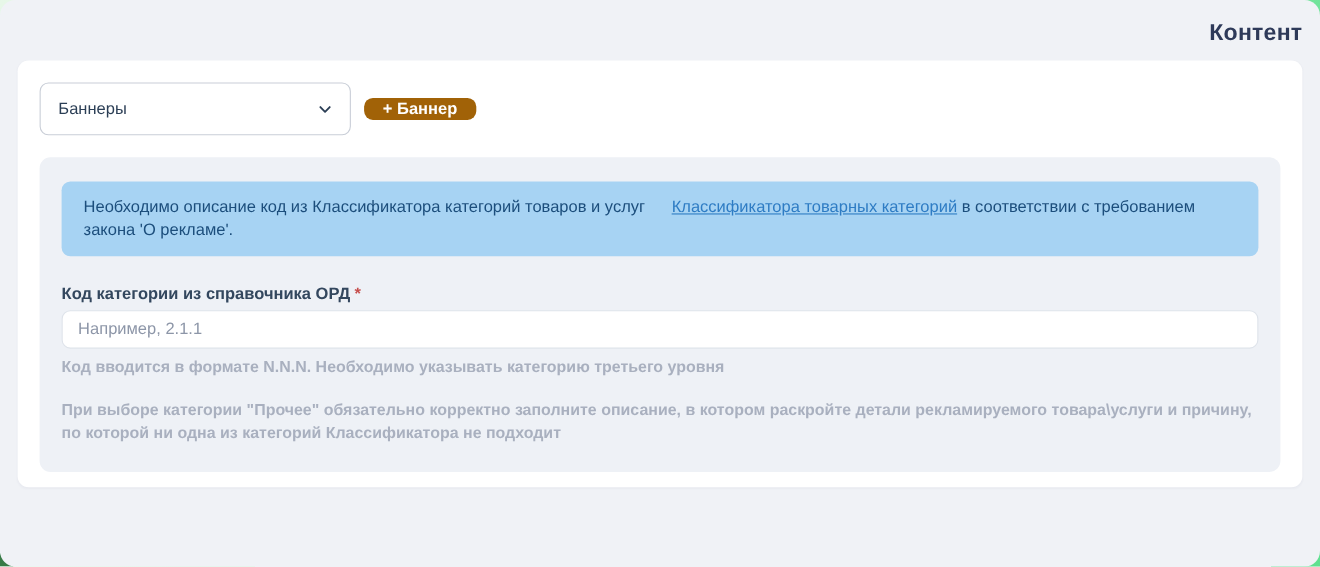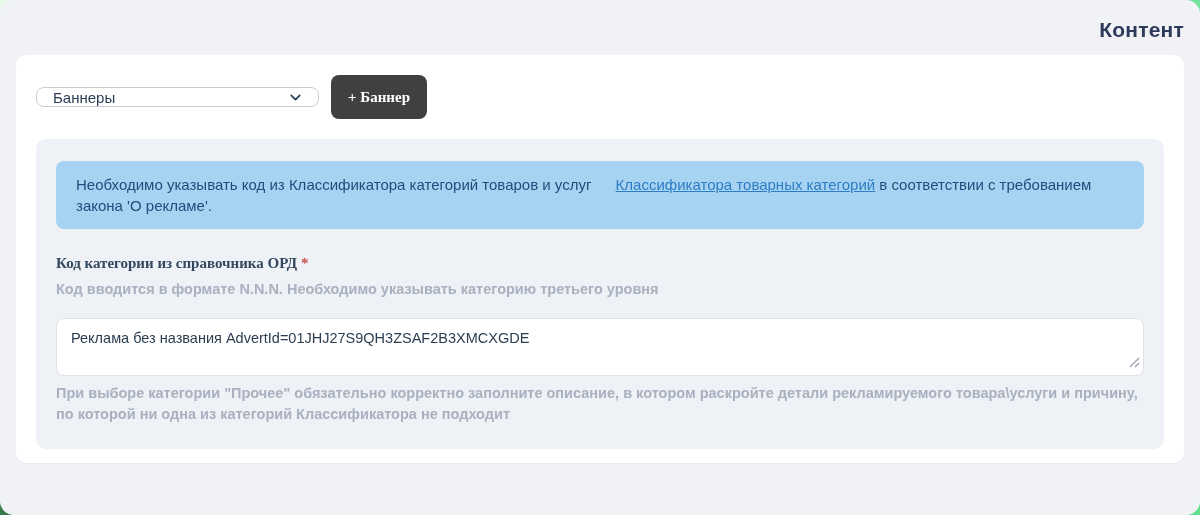--- a/index.html
+++ b/index.html
@@ -30,38 +30,38 @@
     text-align: right;
   }
   .card {
     background: #ffffff;
     border-radius: 10px;
     padding: 20px 20px 14px 20px;
     box-shadow: 0 1px 2px rgba(40,60,90,0.04);
   }
   .toolbar { display: flex; align-items: center; gap: 12px; margin-bottom: 20px; }
   .select {
-    width: 283px; height: 20px;
+    width: 283px; height: 48px;
     background: #ffffff;
     border: 1px solid #c9ced7;
     border-radius: 8px;
     display: flex; align-items: center; justify-content: space-between;
     padding: 0 14px 0 16px;
     cursor: pointer;
     color: #2b3e55;
     font-size: 15px;
   }
   .select .chev { display: flex; align-items: center; }
   .btn-primary {
-    height: 44px;
-    background: #404040;
+    height: 20px;
+    background: #a16207;
     color: #ffffff;
     border: none;
     border-radius: 8px;
-    font-family: Liberation Serif, serif;
+    font-family: Liberation Sans, sans-serif;
     font-size: 15px;
     font-weight: bold;
     padding: 0 17px;
     cursor: pointer;
   }
   .panel {
     background: #eef1f6;
     border-radius: 10px;
     padding: 22px 20px 24px 20px;
   }
@@ -80,21 +80,20 @@
     cursor: pointer;
     margin-left: 20px;
   }
   .form-group { margin-top: 0; }
   .form-group + .form-group { margin-top: 18px; }
   .field-label {
     font-size: 15px;
     font-weight: bold;
     color: #33475e;
     margin-bottom: 6px;
-    font-family: Liberation Serif, serif;
   }
   .req { color: #c64f4d; margin-left: 4px; font-weight: bold; }
   .text-input {
     width: 100%; height: 35px;
     border: 1px solid #dee3ea;
     border-radius: 8px;
     background: #ffffff;
     padding: 0 14px;
     font-family: inherit;
     font-size: 15px;
@@ -148,37 +147,30 @@
               <path d="M6 9l6 6 6-6"></path>
             </svg>
         </span>
       </div>
       <button class="btn-primary">+ Баннер</button>
     </div>
 
     <div class="panel">
 
       <div class="notice">
-        <span>Необходимо указывать код из Классификатора категорий товаров и услуг </span><a>Классификатора товарных категорий</a><span> в соответствии с требованием закона 'О рекламе'.</span>
+        <span>Необходимо описание код из Классификатора категорий товаров и услуг </span><a>Классификатора товарных категорий</a><span> в соответствии с требованием закона 'О рекламе'.</span>
       </div>
 
       <div class="form-group">
         <div class="field-label">
           <span>Код категории из справочника ОРД</span><span class="req">*</span>
         </div>
+        <input class="text-input" type="text" placeholder="Например, 2.1.1" style="">
         <div class="hint">Код вводится в формате N.N.N. Необходимо указывать категорию третьего уровня</div>
       </div>
 
       <div class="form-group">
-        <div class="ta-wrap">
-          <textarea class="textarea" style="">Реклама без названия AdvertId=01JHJ27S9QH3ZSAF2B3XMCXGDE</textarea>
-          <span class="grip">
-            <svg width="11" height="11" viewBox="0 0 11 11">
-                <path d="M10 1 L1 10 M10 6 L6 10" stroke="#98a0ac" stroke-width="1.2" fill="none"></path>
-              </svg>
-          </span>
-        </div>
         <div class="hint">При выборе категории "Прочее" обязательно корректно заполните описание, в котором раскройте детали рекламируемого товара\услуги и причину, по которой ни одна из категорий Классификатора не подходит</div>
       </div>
 
     </div>
   </div>
 </div>
 
 </body></html>

